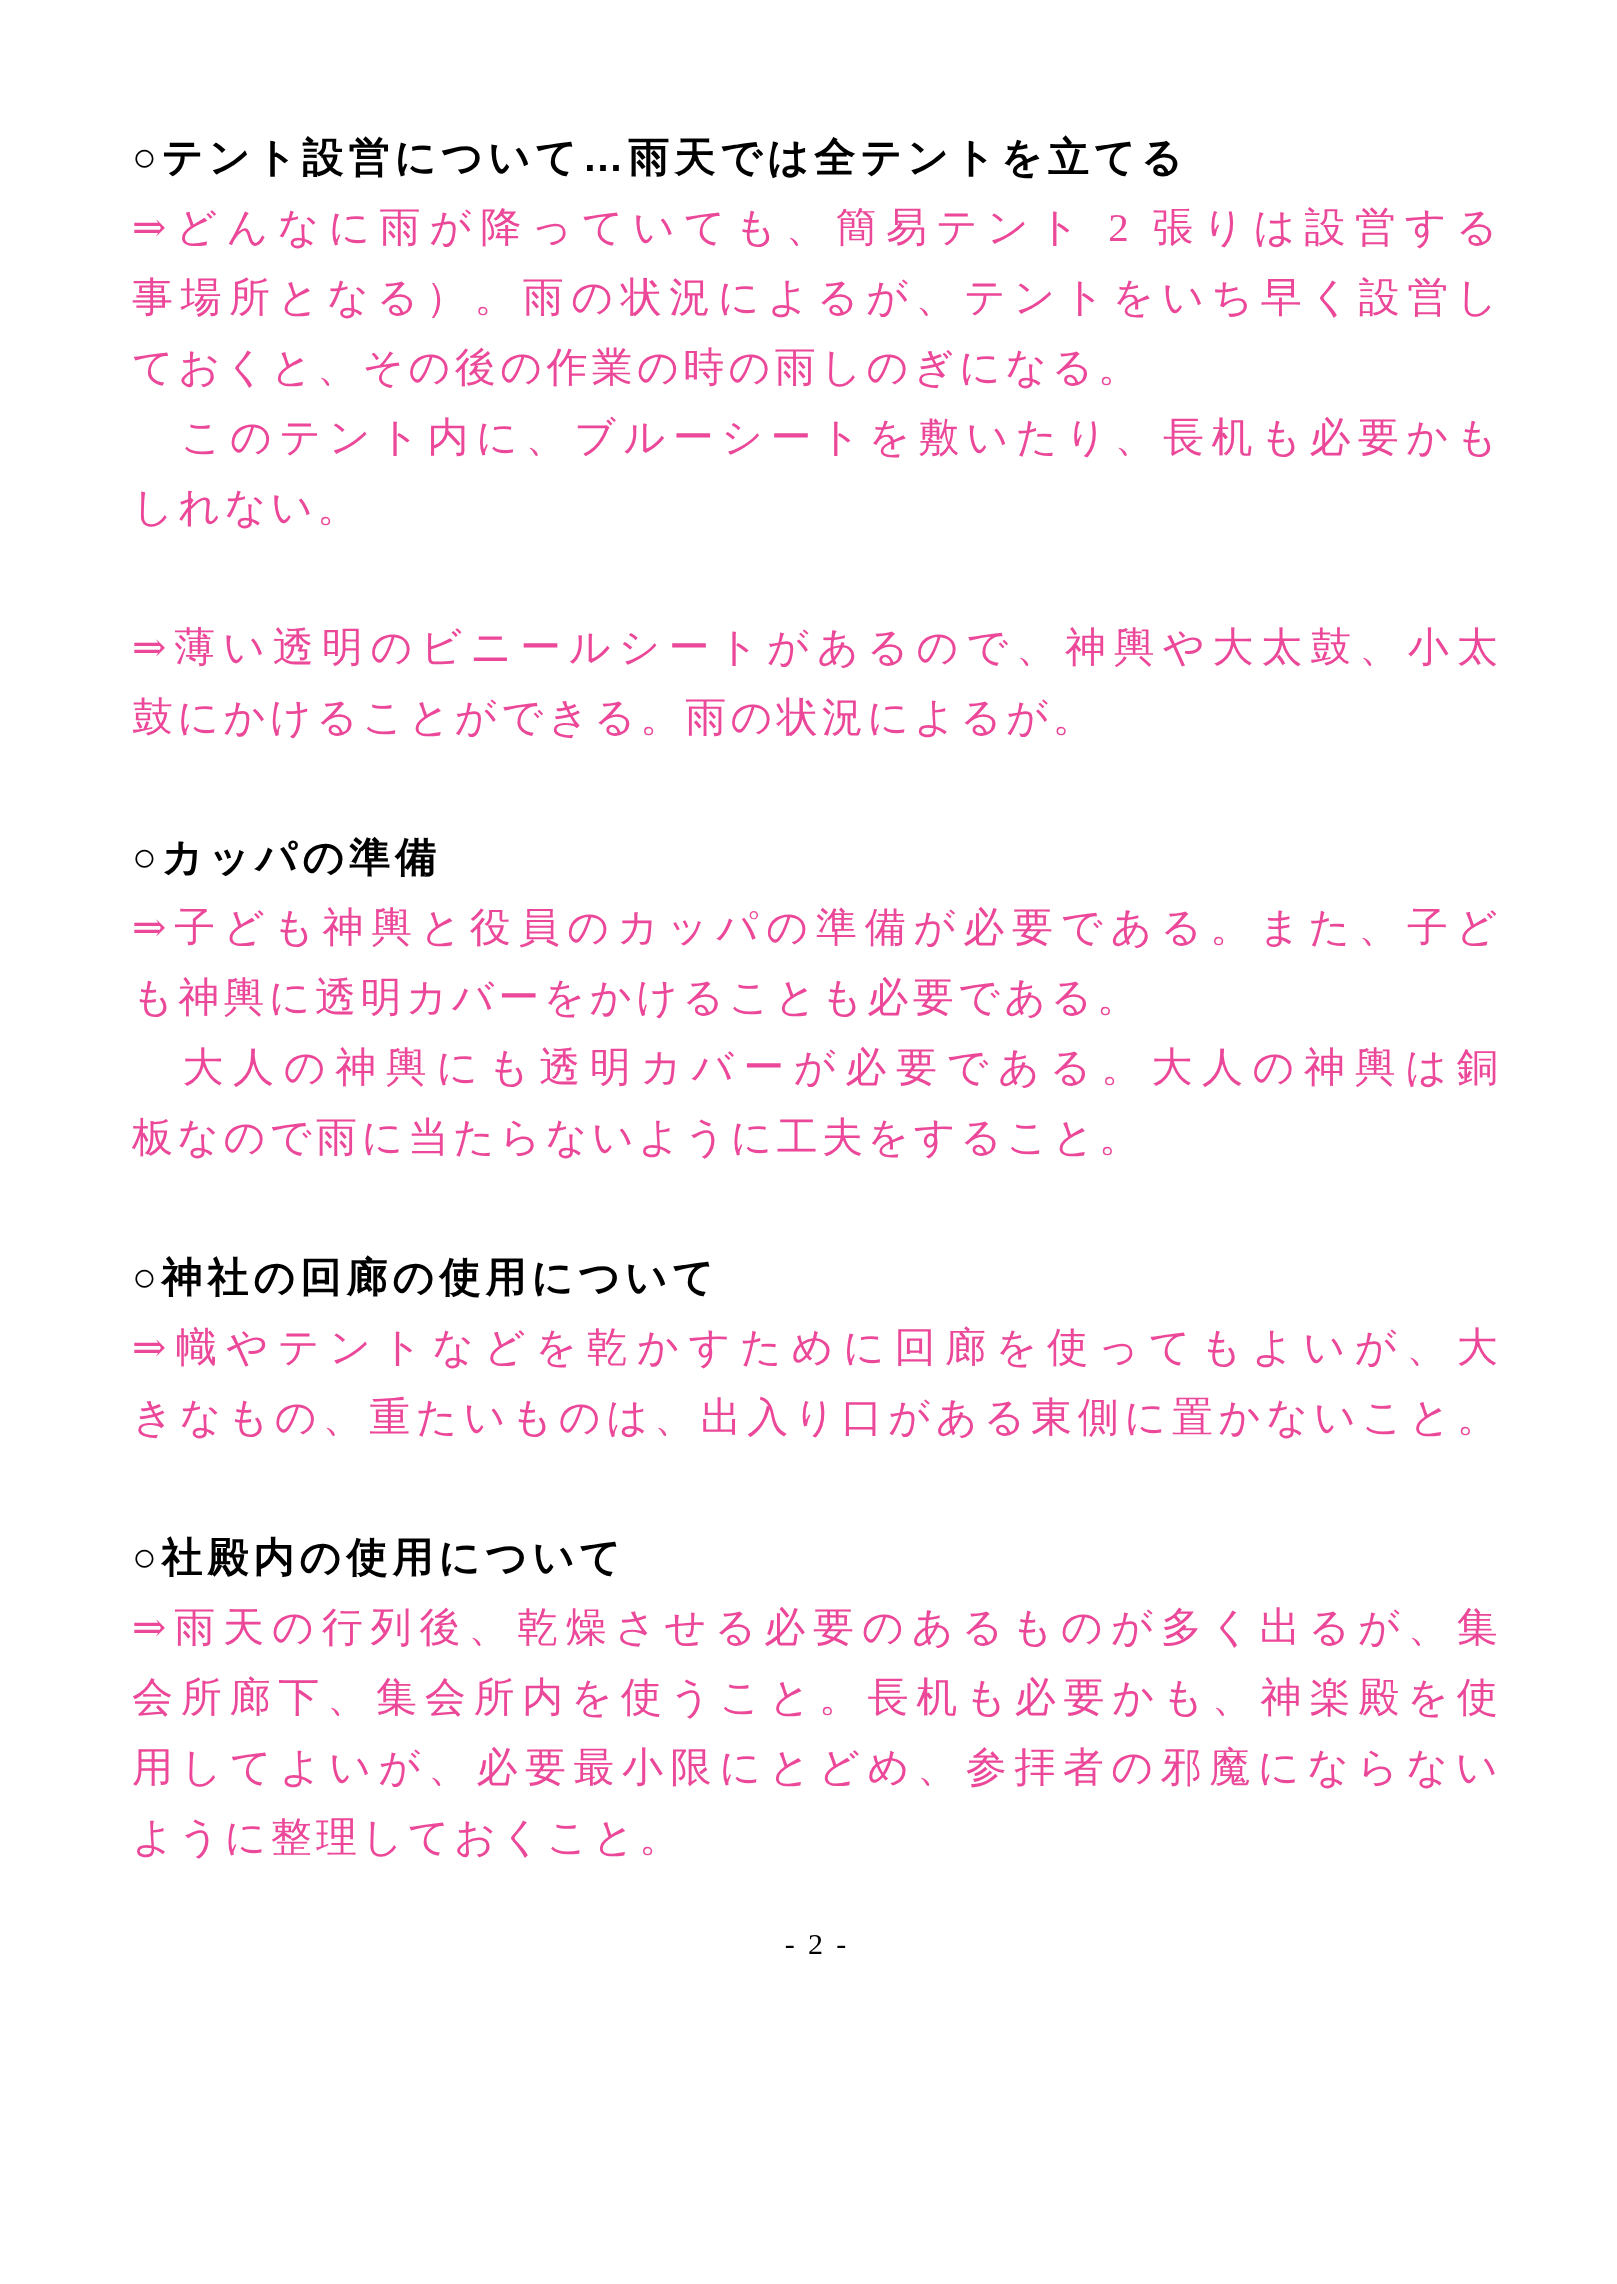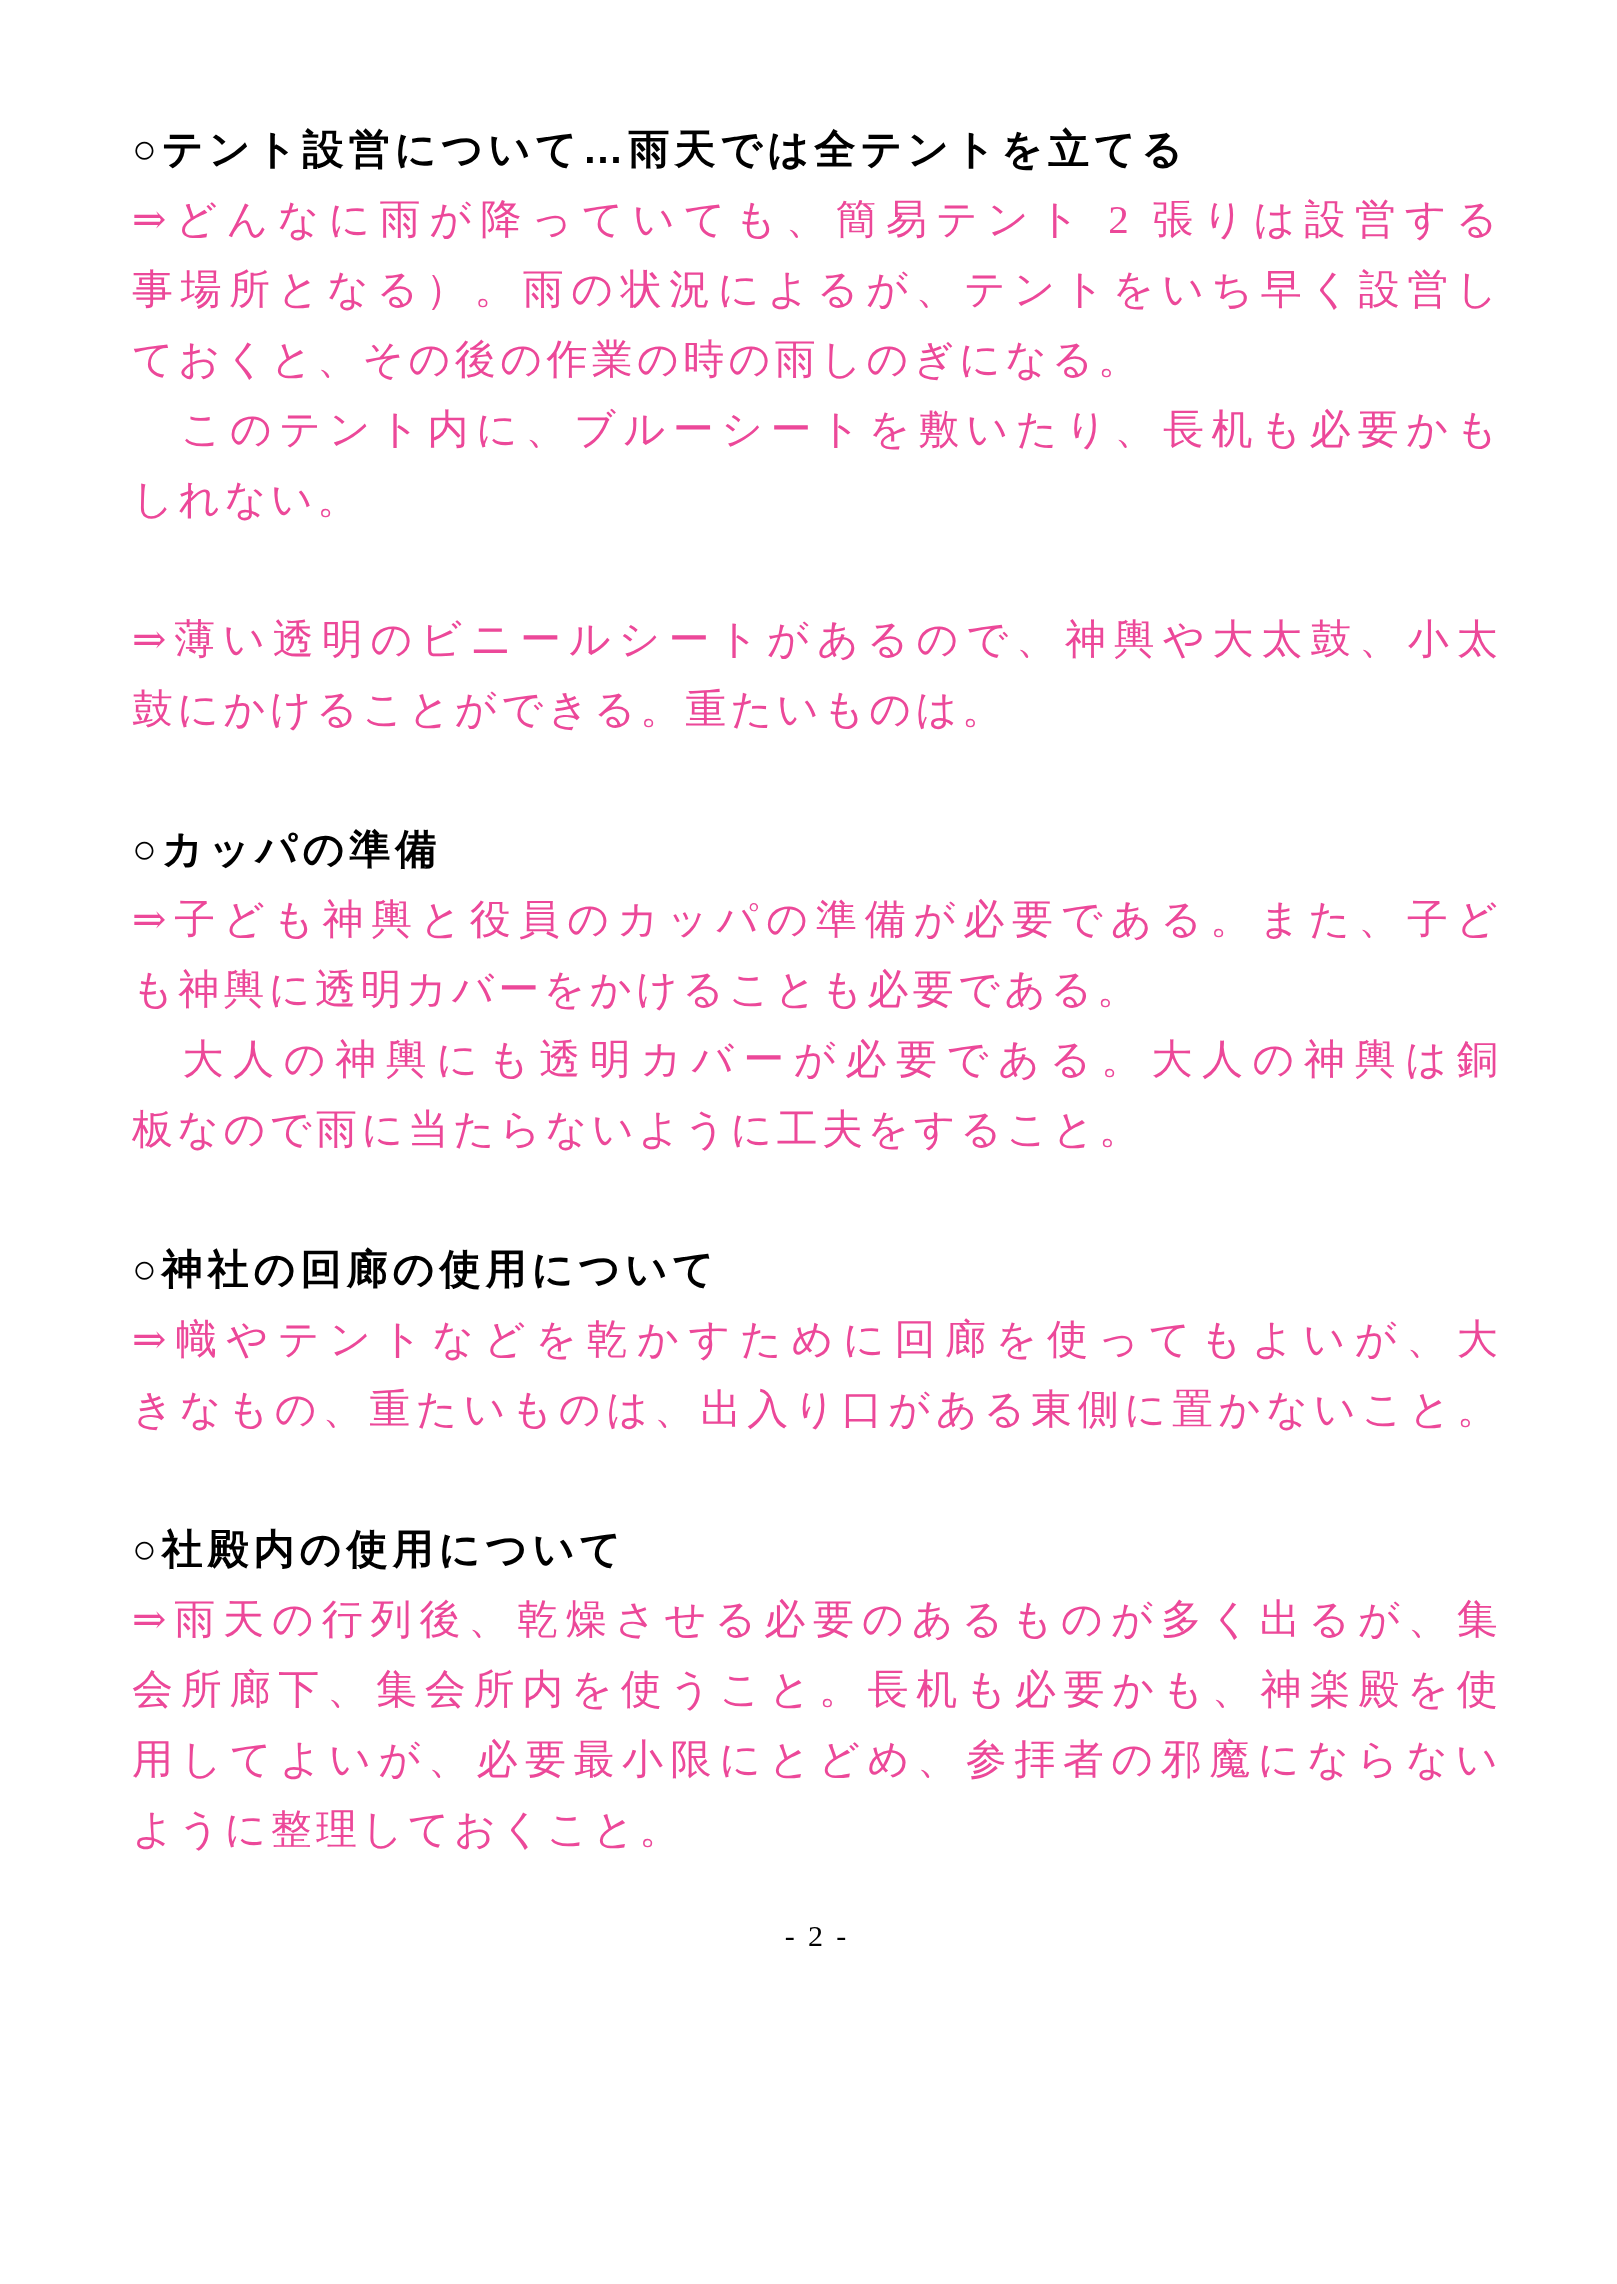--- a/index.html
+++ b/index.html
@@ -11,21 +11,21 @@
     position: relative;
     width: 1617px;
     height: 2284px;
     background: #ffffff;
     color: #000000;
     overflow: hidden;
   }
   .content {
     position: absolute;
     left: 132px;
-    top: 114px;
+    top: 122px;
     width: 1370px;
   }
   .section { margin: 0; }
   .section + .section { margin-top: 70px; }
   .section-heading {
     margin: 0;
     font-family: "Liberation Sans", "DejaVu Sans", sans-serif;
     font-weight: bold;
     font-size: 41px;
     line-height: 70px;
@@ -65,21 +65,21 @@
       <h2 class="section-heading">○テント設営について…雨天では全テントを立てる</h2>
       <div class="line justify">⇒どんなに雨が降っていても、簡易テント 2 張りは設営する</div>
       <div class="line justify">事場所となる）。雨の状況によるが、テントをいち早く設営し</div>
       <div class="line">ておくと、その後の作業の時の雨しのぎになる。</div>
       <div class="line justify">　このテント内に、ブルーシートを敷いたり、長机も必要かも</div>
       <div class="line">しれない。</div>
     </div>
 
     <div class="section">
       <div class="line justify">⇒薄い透明のビニールシートがあるので、神輿や大太鼓、小太</div>
-      <div class="line">鼓にかけることができる。重たいものは。</div>
+      <div class="line">鼓にかけることができる。雨の状況によるが。</div>
     </div>
 
     <div class="section">
       <h2 class="section-heading">○カッパの準備</h2>
       <div class="line justify">⇒子ども神輿と役員のカッパの準備が必要である。また、子ど</div>
       <div class="line">も神輿に透明カバーをかけることも必要である。</div>
       <div class="line justify">　大人の神輿にも透明カバーが必要である。大人の神輿は銅</div>
       <div class="line">板なので雨に当たらないように工夫をすること。</div>
     </div>
 

